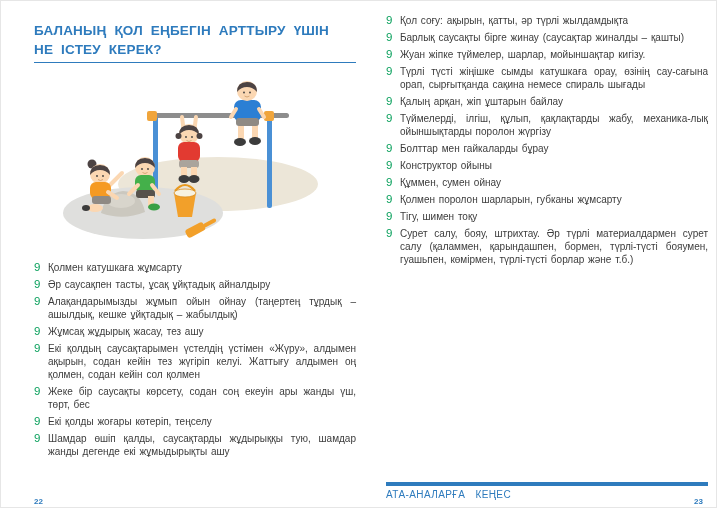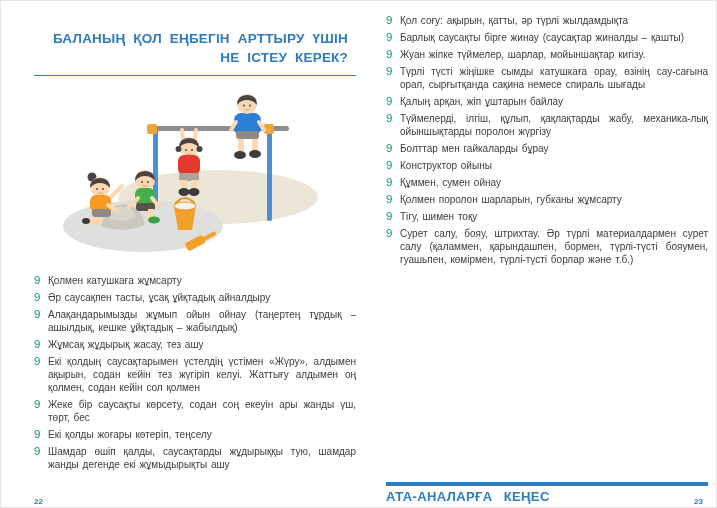--- a/index.html
+++ b/index.html
@@ -15,26 +15,25 @@
     background: #ffffff;
     border: 1px solid #e6e6e6;
     box-sizing: border-box;
   }
   
   .page-left {
     position: absolute;
     left: 33px; top: 20px; width: 322px;
   }
   .title {
-    margin: 8px;
+    margin: 0;
     color: #2e7bbd;
     font-size: 13.5px;
     font-weight: bold;
     line-height: 19px;
-    text-align: right;
     letter-spacing: 0.2px;
     word-spacing: 4px;
   }
   .title-rule {
     margin-top: 3px;
     border-top: 1.6px solid #2e7bbd;
   }
   .illustration {
     width: 280px; height: 170px;
     margin: 17px auto 0 auto;
@@ -76,22 +75,22 @@
   .footer-bar {
     position: absolute;
     left: 385px; top: 481px;
     width: 322px; height: 4px;
     background: #2e7bbd;
   }
   .footer-label {
     position: absolute;
     left: 385px; top: 488px;
     color: #2e7bbd;
-    font-size: 13px;
-    font-weight: bold;
+    font-size: 10px;
+    font-weight: normal;
     letter-spacing: 0.4px;
     word-spacing: 7px;
   }
   .page-num {
     position: absolute;
     color: #2e7bbd;
     font-size: 8px;
     font-weight: bold;
   }
   .page-num.left  { left: 33px;  top: 496px; }

